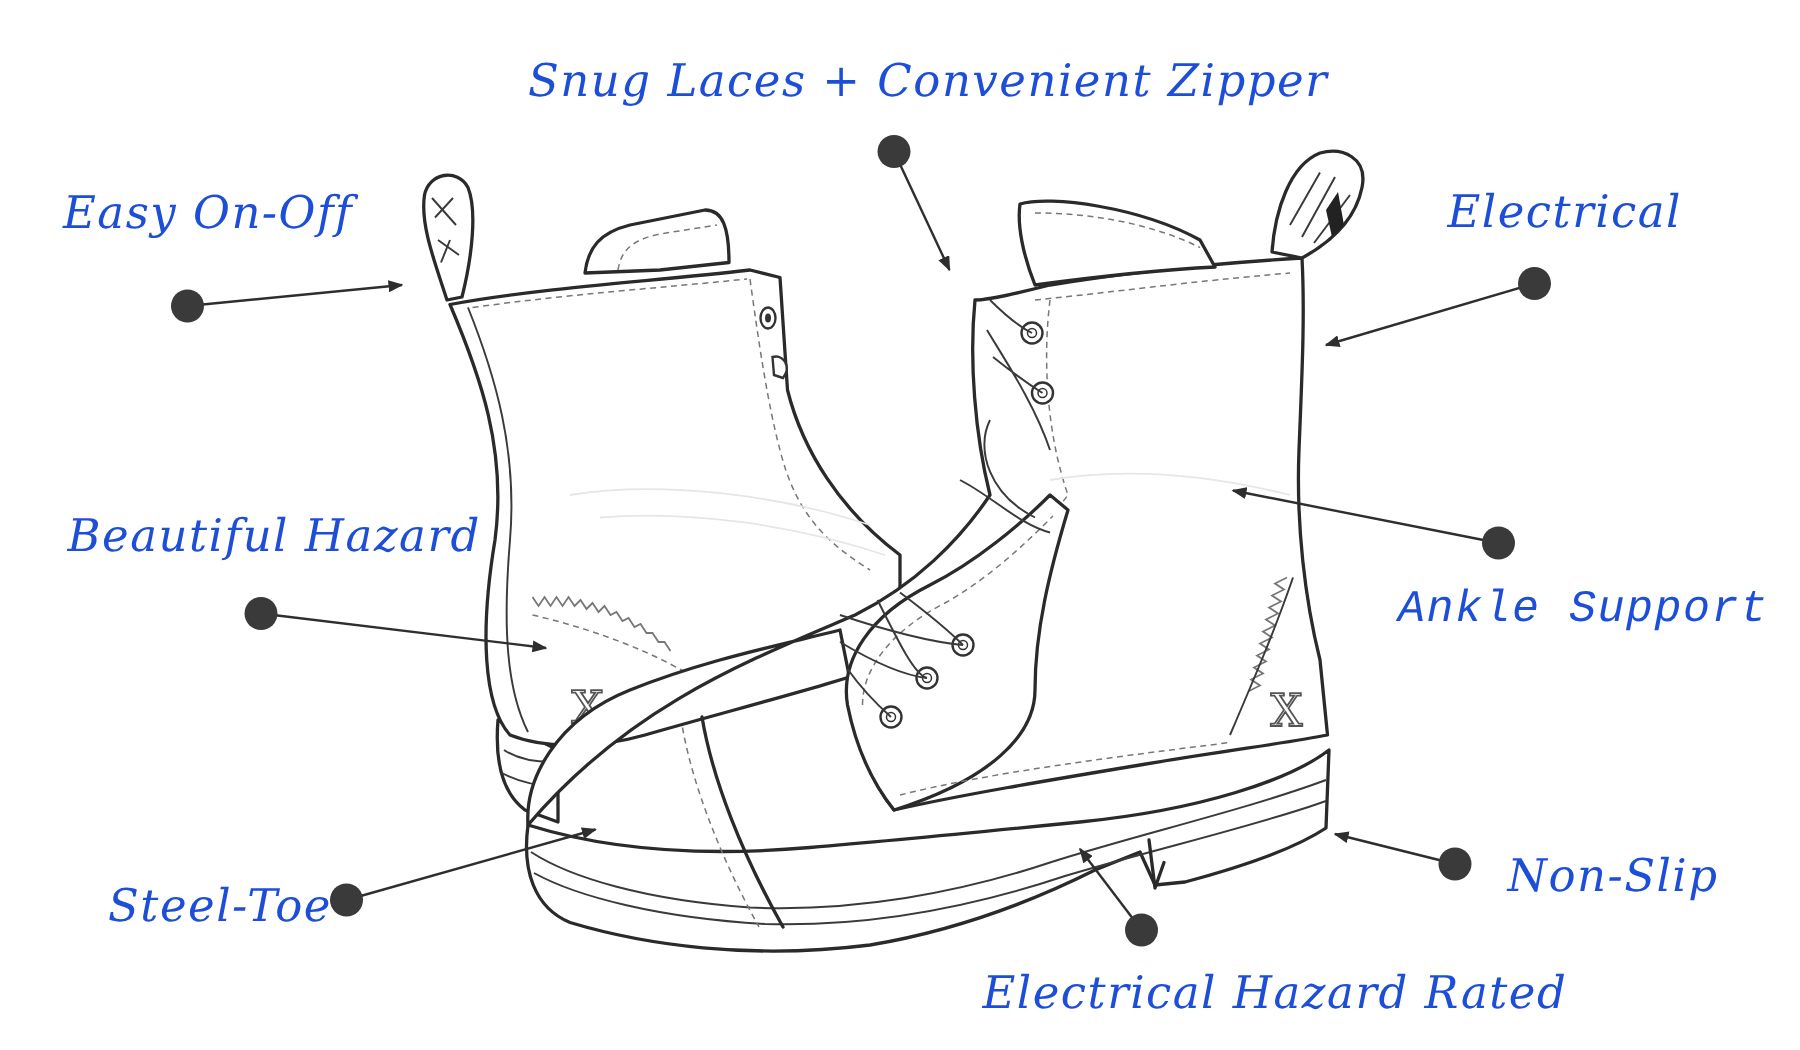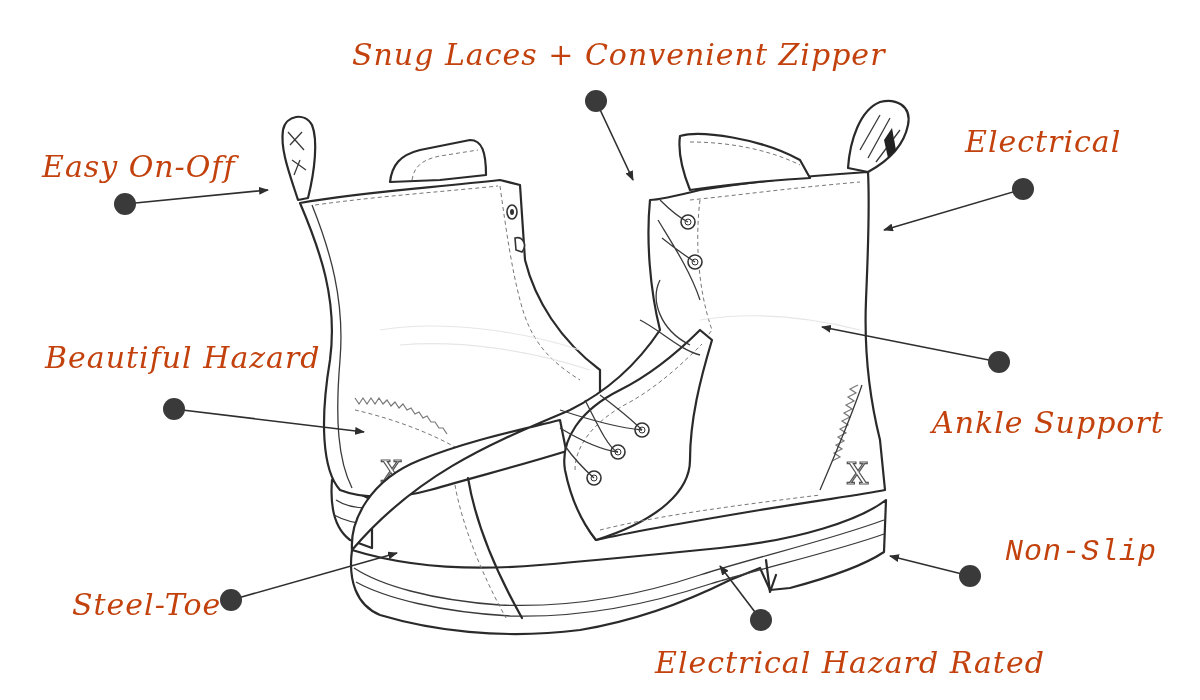--- a/index.html
+++ b/index.html
@@ -2,21 +2,21 @@
 <html><head>
 <meta charset="utf-8">
 <style>
   html, body { margin: 0; padding: 0; background: #ffffff; }
   body { width: 1200px; height: 700px; position: relative; overflow: hidden; }
   #stage { position: absolute; left: 0; top: 0; width: 1200px; height: 700px; }
   .label {
     position: absolute;
     font-family: "DejaVu Serif", serif;
     font-style: italic;
-    color: #c2410c;
+    color: #1d4ed8;
     font-size: 30px;
     letter-spacing: 1px;
     white-space: nowrap;
     line-height: 1;
   }
   svg { position: absolute; left: 0; top: 0; }
   .ol { fill: none; stroke: #2a2a2a; stroke-width: 2.2; stroke-linejoin: round; stroke-linecap: round; }
   .ol-thin { fill: none; stroke: #3a3a3a; stroke-width: 1.3; }
   .fill-w { fill: #ffffff; stroke: #2a2a2a; stroke-width: 2.2; stroke-linejoin: round; }
   .stitch { fill: none; stroke: #777; stroke-width: 1; stroke-dasharray: 4 3; }
@@ -139,20 +139,20 @@
       <circle class="dot" cx="1023" cy="189" r="11"></circle>
       <circle class="dot" cx="174" cy="409" r="11"></circle>
       <circle class="dot" cx="999" cy="362" r="11"></circle>
       <circle class="dot" cx="231" cy="600" r="11"></circle>
       <circle class="dot" cx="970" cy="576" r="11"></circle>
       <circle class="dot" cx="761" cy="620" r="11"></circle>
     </g>
   </svg>
 
   <div class="label" style="left:352px; top:40px;">Snug Laces + Convenient Zipper</div>
-  <div class="label" style="left:42px; top:152px;">Easy On-Off</div>
+  <div class="label" style="left:42px; top:128px;">Easy On-Off</div>
   <div class="label" style="left:965px; top:127px;">Electrical</div>
   <div class="label" style="left:45px; top:343px;">Beautiful Hazard</div>
-  <div class="label" style="left:932px; top:408px;">Ankle Support</div>
+  <div class="label" style="left:932px; top:392px;font-family:Liberation Mono, monospace;">Ankle Support</div>
   <div class="label" style="left:72px; top:590px;">Steel-Toe</div>
-  <div class="label" style="left:1005px; top:537px;font-family:Liberation Mono, monospace;">Non-Slip</div>
+  <div class="label" style="left:1005px; top:570px;">Non-Slip</div>
   <div class="label" style="left:655px; top:648px;">Electrical Hazard Rated</div>
 </div>
 
 </body></html>

